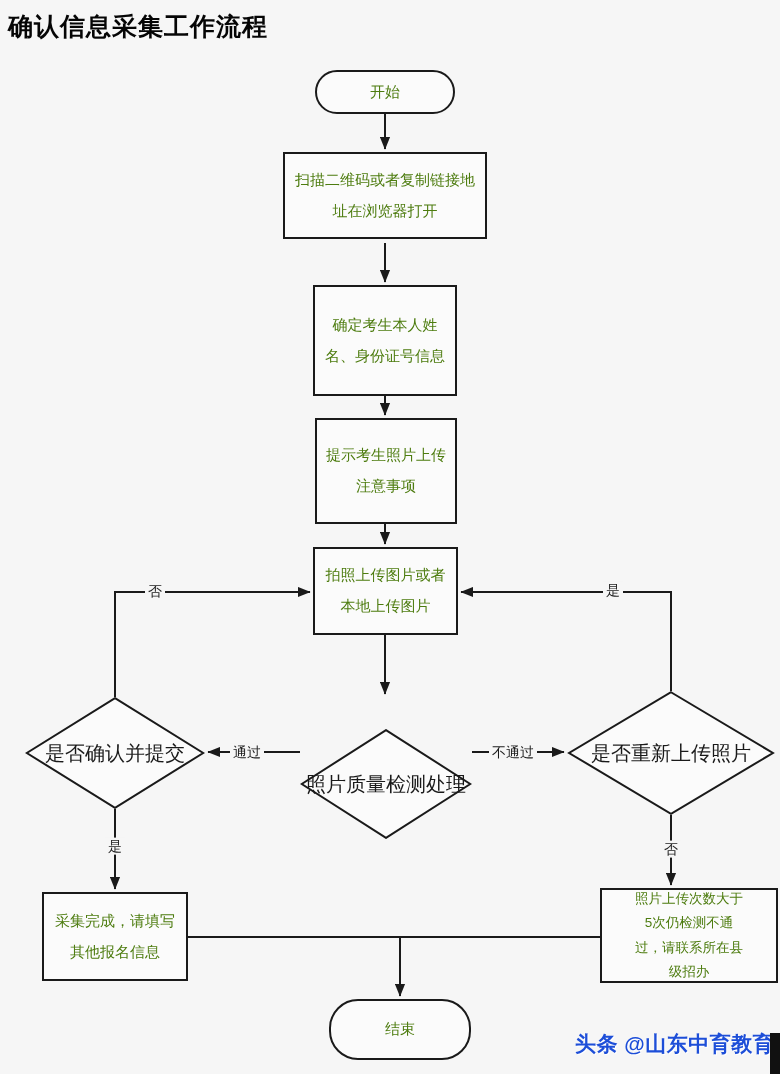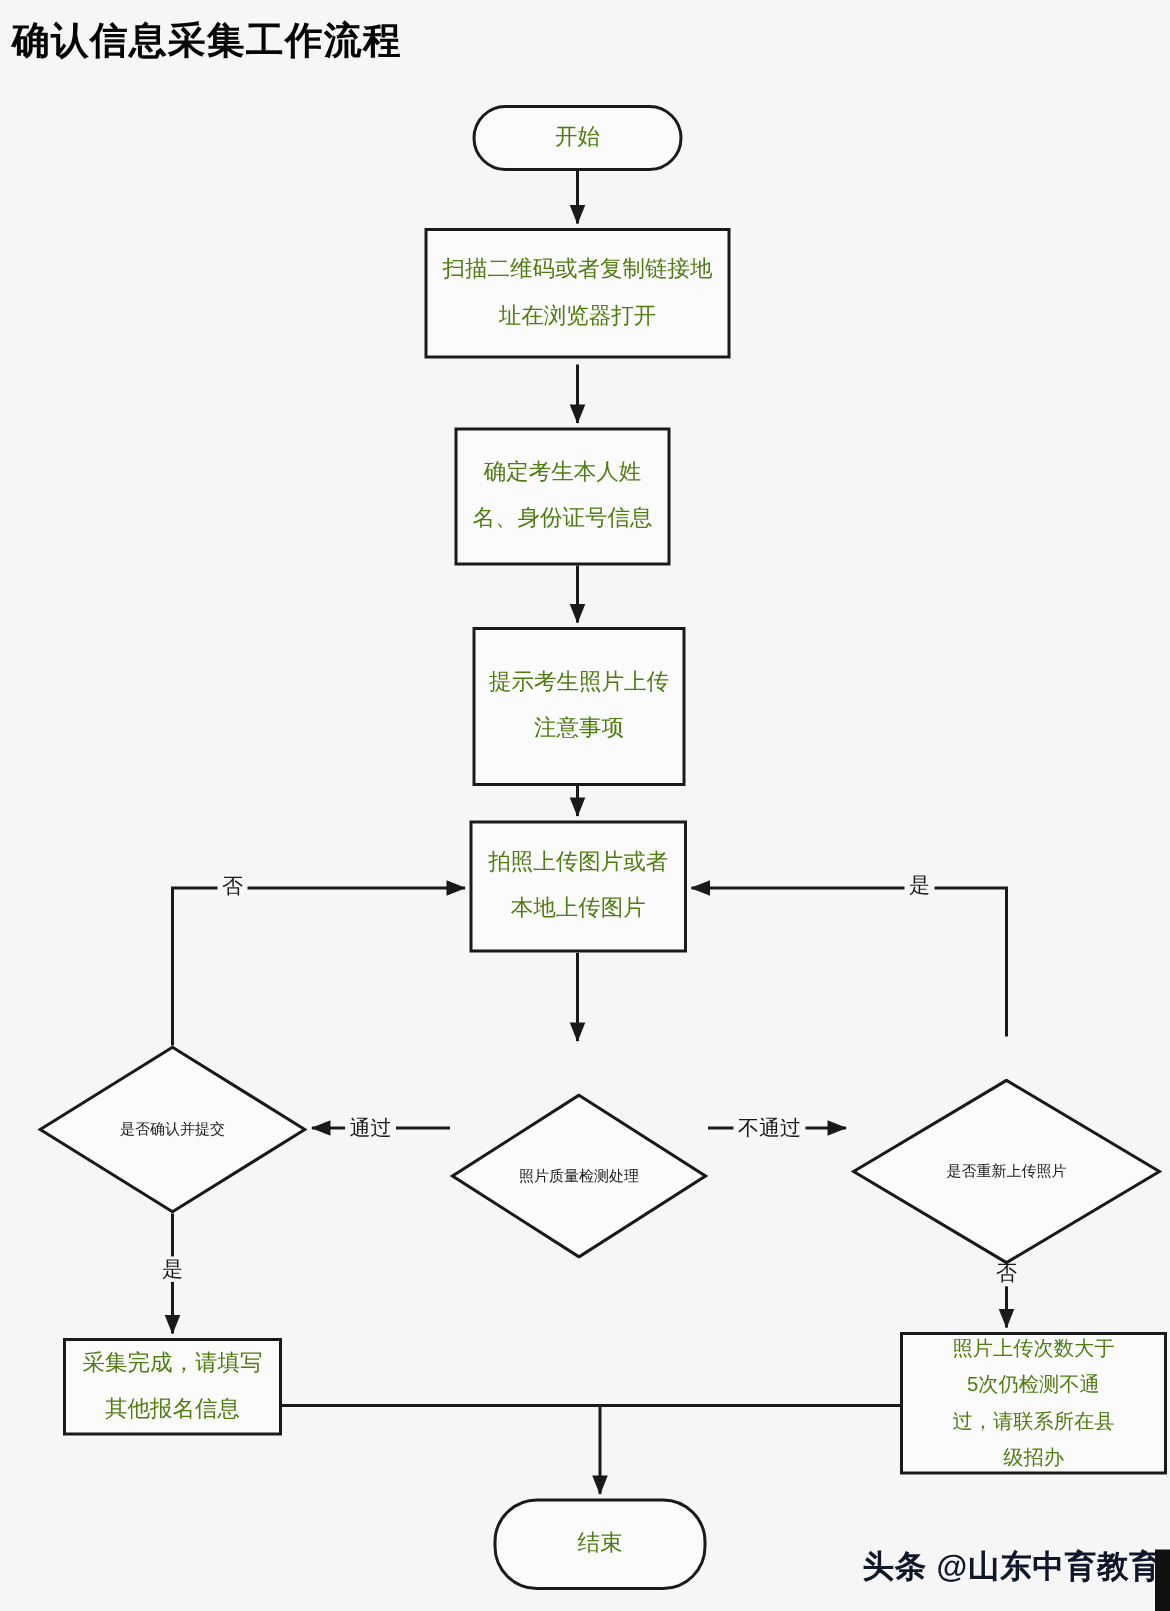--- a/index.html
+++ b/index.html
@@ -8,43 +8,43 @@
 
   .page-title{position:absolute;left:8px;top:10px;font-size:25px;font-weight:700;color:#050505;letter-spacing:1px;}
 
   .node{position:absolute;display:flex;align-items:center;justify-content:center;text-align:center;
         color:#4d7c0f;font-size:15px;line-height:2.05;white-space:pre-line;box-sizing:border-box;}
   .proc{background:#fbfbfb;border:2px solid #1a1a1a;}
   .term{background:#fbfbfb;border:2px solid #1a1a1a;border-radius:29px;}
 
   .n-start{left:315px;top:70px;width:140px;height:44px;border-radius:22px;}
   .n-scan{left:283px;top:152px;width:204px;height:87px;}
-  .n-confirm{left:303px;top:285px;width:144px;height:92px;}
+  .n-confirm{left:313px;top:285px;width:144px;height:111px;}
   .n-notice{left:315px;top:418px;width:142px;height:106px;}
   .n-upload{left:313px;top:547px;width:145px;height:88px;}
-  .n-complete{left:42px;top:892px;width:146px;height:65px;}
+  .n-complete{left:42px;top:892px;width:146px;height:89px;}
   .n-contact{left:600px;top:888px;width:178px;height:95px;font-size:13.5px;line-height:1.8;padding:18px;}
   .n-end{left:329px;top:999px;width:142px;height:61px;}
 
   .diamond{position:absolute;}
   .diamond svg{position:absolute;left:0;top:0;width:100%;height:100%;}
   .diamond .dlabel{position:absolute;inset:0;display:flex;align-items:center;justify-content:center;
-        font-size:10px;color:#1a1a1a;text-align:center;}
+        font-size:20px;color:#1a1a1a;text-align:center;}
   .d-submit{left:25px;top:697px;width:180px;height:112px;}
   .d-quality{left:300px;top:729px;width:172px;height:110px;}
-  .d-reupload{left:567px;top:719px;width:208px;height:124px;}
+  .d-reupload{left:567px;top:691px;width:208px;height:124px;}
 
   .edge-label{position:absolute;transform:translate(-50%,-50%);font-size:14px;color:#1a1a1a;
         background:#f6f6f6;padding:0 3px;line-height:1.2;}
 
   #edges{position:absolute;left:0;top:0;width:780px;height:1074px;}
   #edges line,#edges polyline{stroke:#1a1a1a;stroke-width:2;fill:none;}
 
   .watermark{position:absolute;left:575px;top:1030px;width:190px;font-size:21px;font-weight:700;
-        color:#0f172a;text-shadow:1px 1px 0 #ffffff;white-space:nowrap;letter-spacing:0.5px;}
+        color:#1d4ed8;text-shadow:1px 1px 0 #ffffff;white-space:nowrap;letter-spacing:0.5px;}
   .corner-bar{position:absolute;left:770px;top:1033px;width:10px;height:41px;background:#111;}
 </style>
 </head>
 <body>
 
 <div id="canvas">
 
   <div class="page-title">确认信息采集工作流程</div>
 
   <svg id="edges" viewBox="0 0 780 1074" xmlns="http://www.w3.org/2000/svg">

